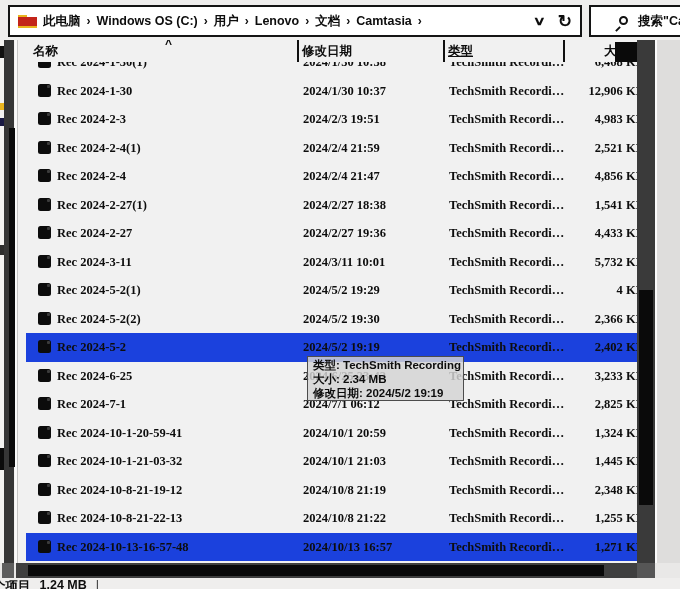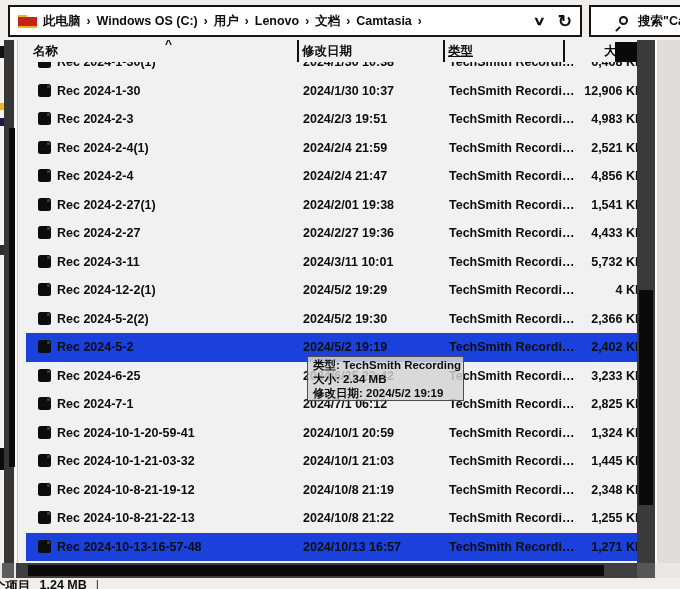--- a/index.html
+++ b/index.html
@@ -36,21 +36,21 @@
   
   .list { position:absolute; left:19px; top:40px; width:618px; height:523px; background:#f1f1f1; overflow:hidden; }
   .lheader { position:relative; height:22px; font-size:12.5px; }
   .h-label { position:absolute; top:3px; cursor:default; }
   .h-name { left:14px; } .h-date { left:283px; } .h-type { left:429px;text-decoration:underline; } .h-size { left:549px;margin-left:36px; }
   .sort-asc { position:absolute; left:146px; top:-3px; font-size:12px; }
   .h-div { position:absolute; top:0; width:2px; height:22px; background:#101010; }
   .hd1 { left:278px; } .hd2 { left:424px; } .hd3 { left:544px; }
   .scroll-up-block { position:absolute; left:596px; top:2px; width:22px; height:20px; background:#0a0a0a; }
 
-  .rows { position:relative; height:501px; overflow:hidden; }
+  .rows { position:relative; height:501px; overflow:hidden;font-family:Liberation Serif, serif; }
   .row { position:relative; height:28.5px; margin-left:7px; width:611px; overflow:hidden; font-size:12.5px; }
   .row.selected { background:var(--sel,#1b41dd); }
   .row.clipped { margin-top:-14px; }
   .c { position:absolute; top:7px; white-space:nowrap; }
   .ficon { position:absolute; left:12px; top:7px; width:13px; height:13px; background:#0c0c0c; border-radius:2.5px; }
   .ficon::after { content:''; position:absolute; right:1px; top:1px; width:3px; height:3px; background:#3c3c3c; border-radius:1px; }
   .name { left:31px; } .date { left:277px; } .type { left:423px; }
   .size { right:-7px; width:90px; text-align:right; }
 
   
@@ -165,41 +165,41 @@
         <div class="row">
       <span class="ficon"></span>
       <span class="c name">Rec 2024-2-4</span>
       <span class="c date">2024/2/4 21:47</span>
       <span class="c type">TechSmith Recordi…</span>
       <span class="c size">4,856 KB</span>
     </div>
         <div class="row">
       <span class="ficon"></span>
       <span class="c name">Rec 2024-2-27(1)</span>
-      <span class="c date">2024/2/01 19:38</span>
+      <span class="c date">2024/2/27 18:38</span>
       <span class="c type">TechSmith Recordi…</span>
       <span class="c size">1,541 KB</span>
     </div>
         <div class="row">
       <span class="ficon"></span>
       <span class="c name">Rec 2024-2-27</span>
       <span class="c date">2024/2/27 19:36</span>
       <span class="c type">TechSmith Recordi…</span>
       <span class="c size">4,433 KB</span>
     </div>
         <div class="row">
       <span class="ficon"></span>
       <span class="c name">Rec 2024-3-11</span>
       <span class="c date">2024/3/11 10:01</span>
       <span class="c type">TechSmith Recordi…</span>
       <span class="c size">5,732 KB</span>
     </div>
         <div class="row">
       <span class="ficon"></span>
-      <span class="c name">Rec 2024-12-2(1)</span>
+      <span class="c name">Rec 2024-5-2(1)</span>
       <span class="c date">2024/5/2 19:29</span>
       <span class="c type">TechSmith Recordi…</span>
       <span class="c size">4 KB</span>
     </div>
         <div class="row">
       <span class="ficon"></span>
       <span class="c name">Rec 2024-5-2(2)</span>
       <span class="c date">2024/5/2 19:30</span>
       <span class="c type">TechSmith Recordi…</span>
       <span class="c size">2,366 KB</span>

